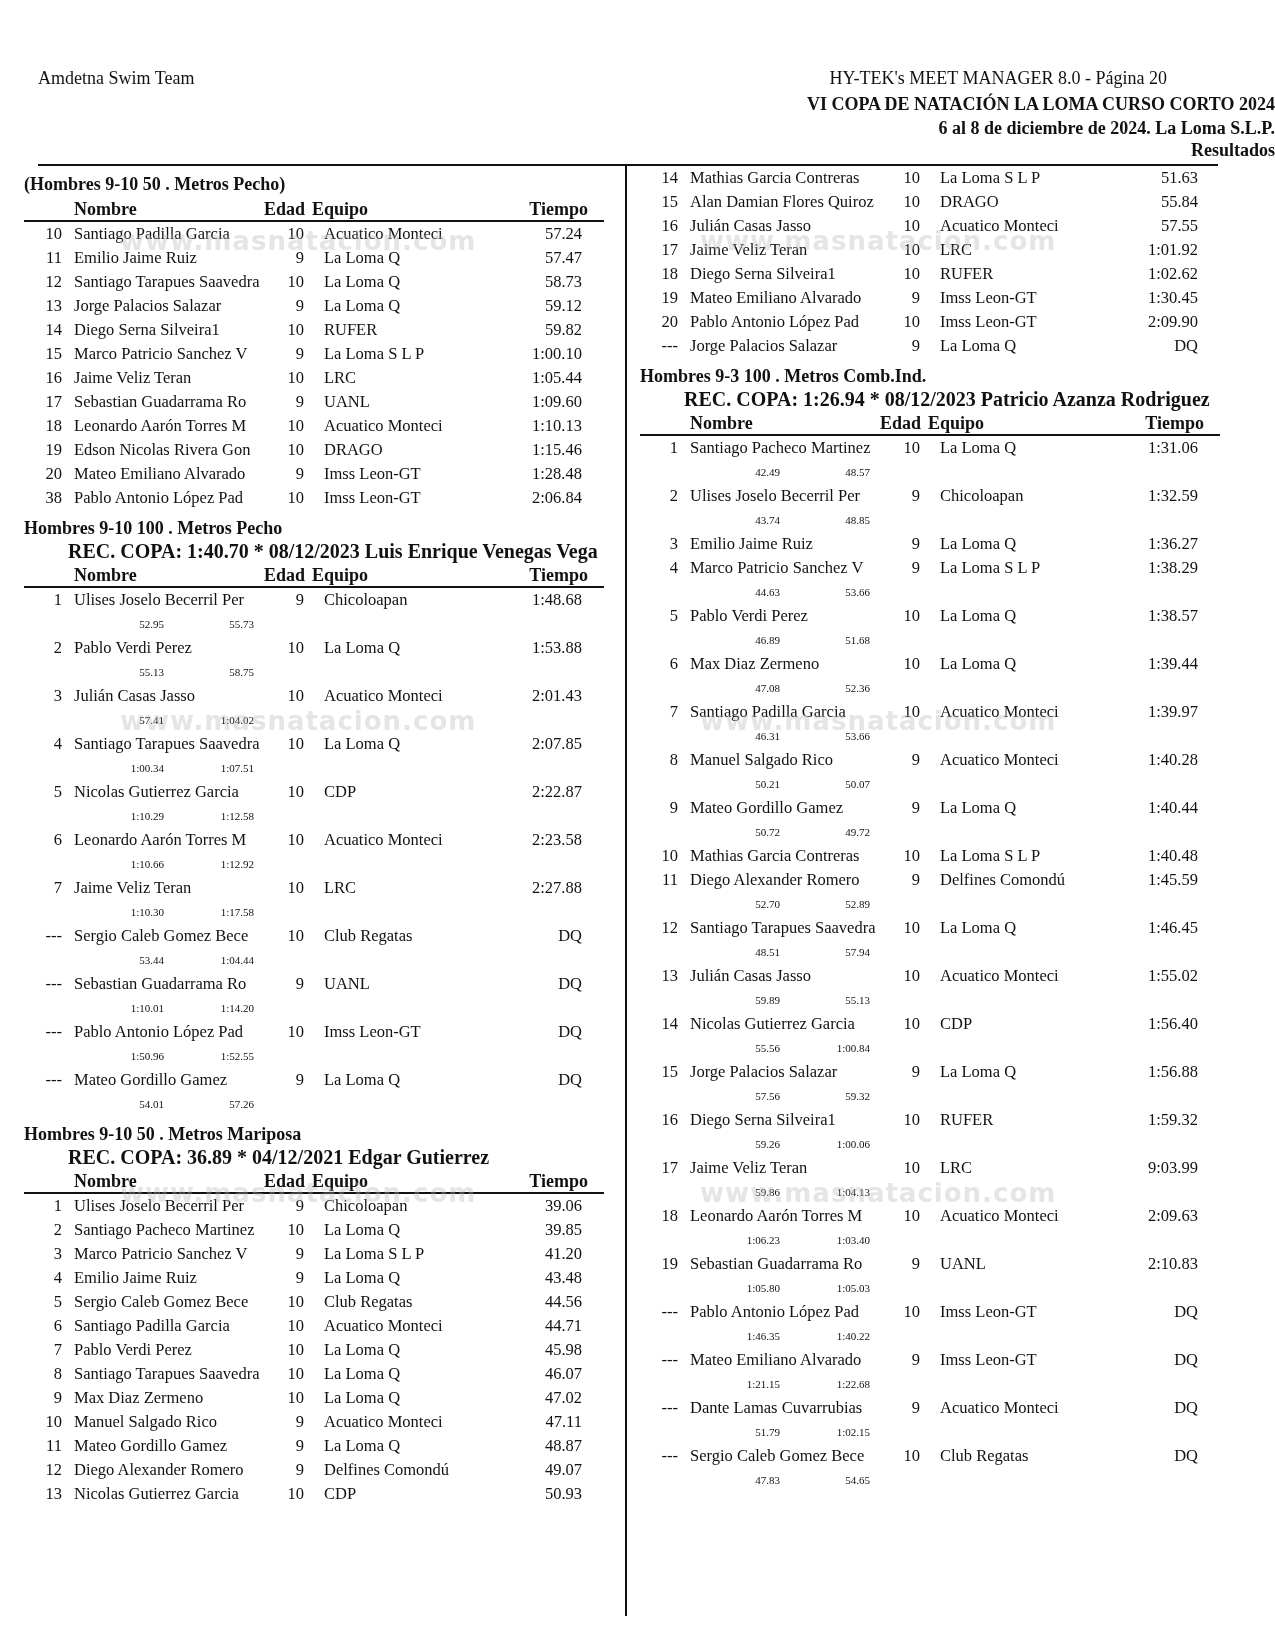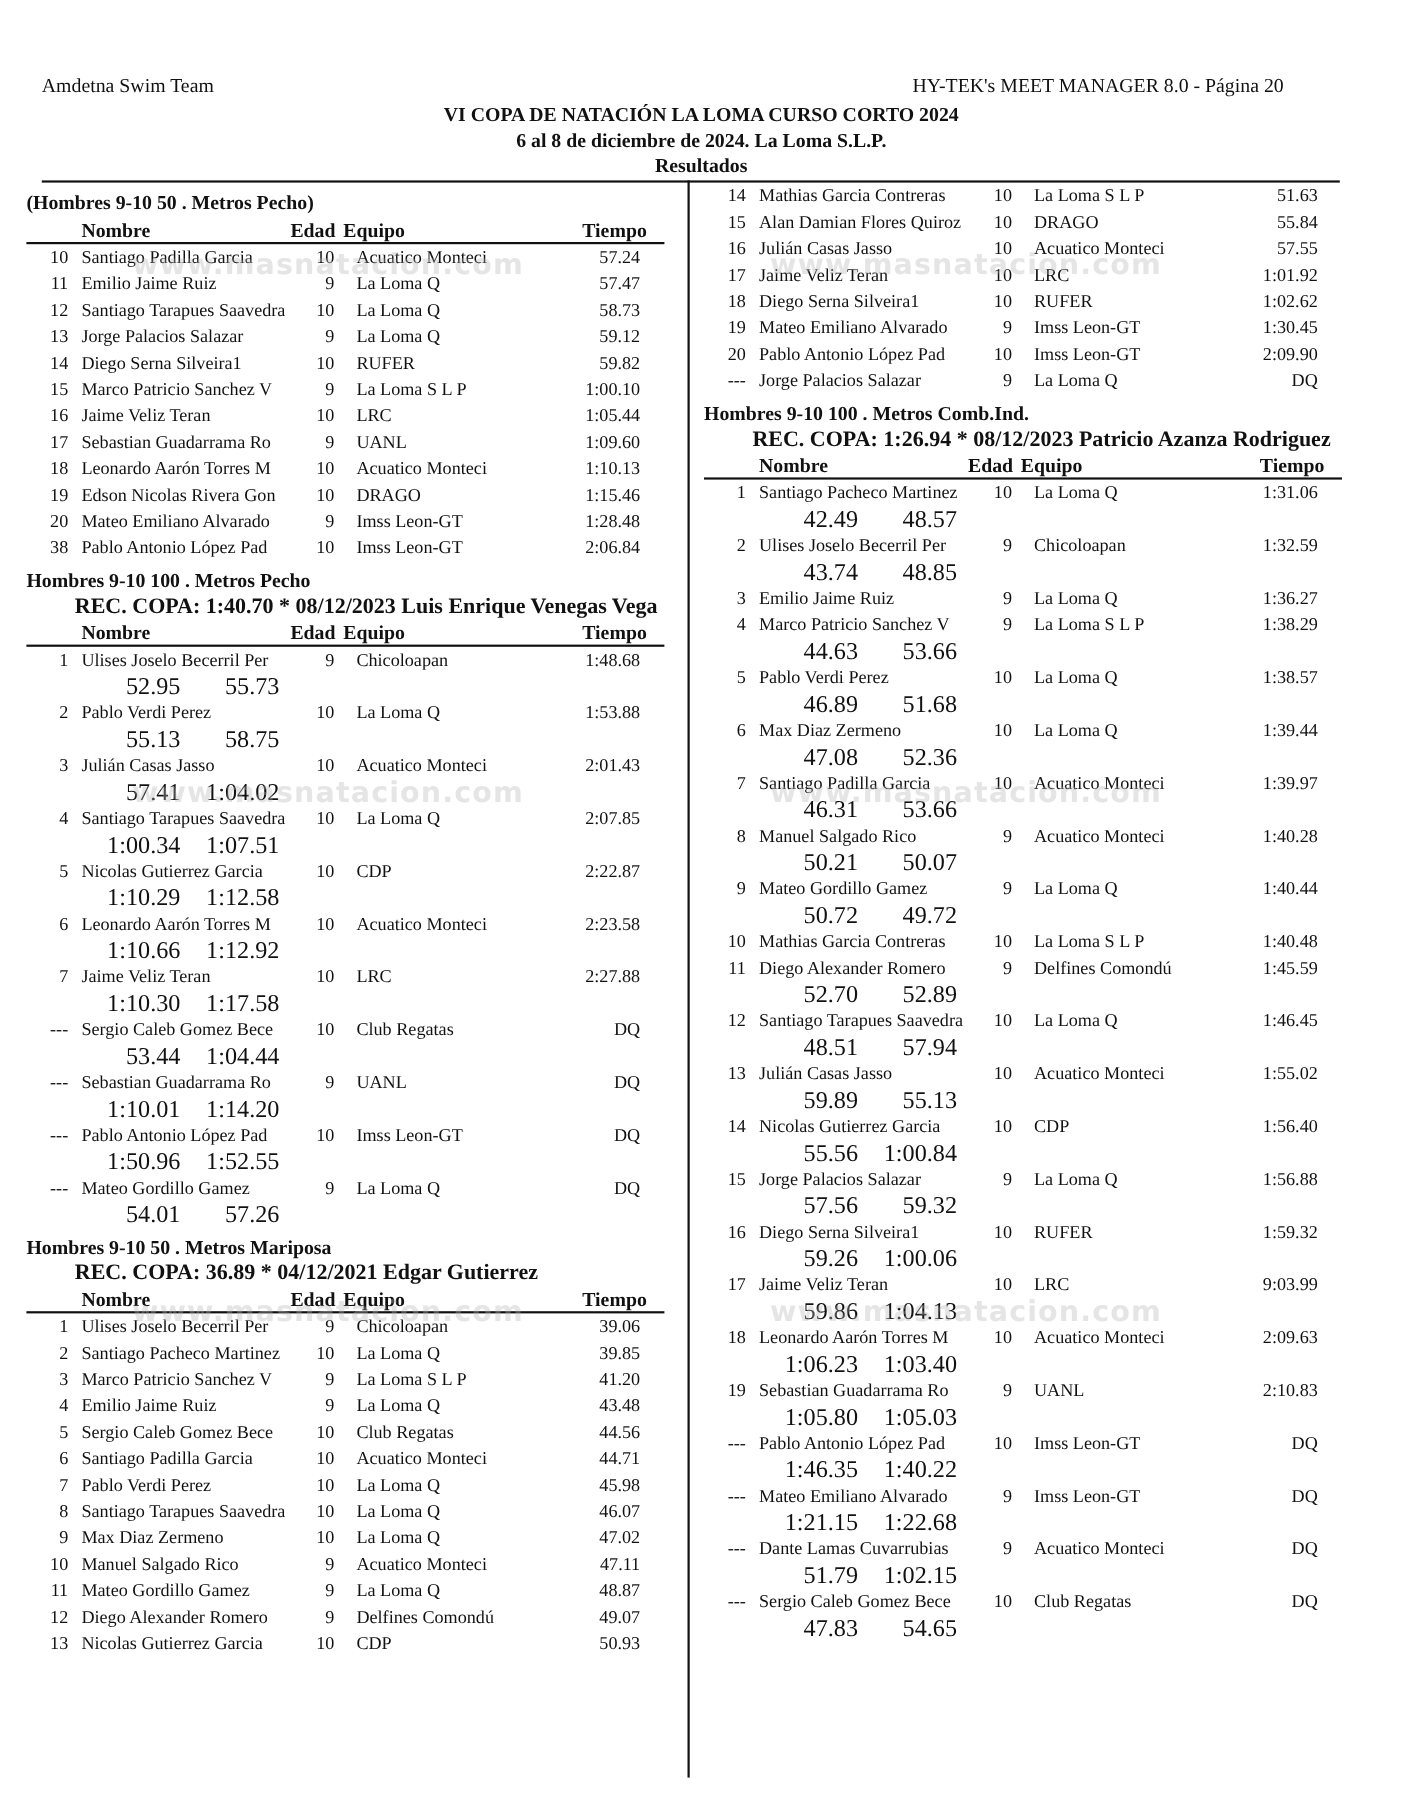--- a/index.html
+++ b/index.html
@@ -1,39 +1,39 @@
 <!DOCTYPE html>
 <html><head>
   <meta charset="utf-8">
   <style>
     html, body { margin: 0; padding: 0; background: #ffffff; }
     body { width: 1275px; height: 1650px; position: relative; overflow: hidden;
            font-family: "Liberation Serif", "DejaVu Serif", serif; color: #111; }
     .hdr-left { position: absolute; left: 38px; top: 68px; font-size: 18px; }
     .hdr-right { position: absolute; right: 108px; top: 68px; font-size: 18px; }
-    .title { position: absolute; left: 0; width: 1275px; text-align: center; font-weight: bold; font-size: 18px; }
+    .title { position: absolute; left: 0; width: 1275px; text-align: right; font-weight: bold; font-size: 18px; }
     .t1 { top: 94px; } .t2 { top: 118px; } .t3 { top: 140px; }
     .topline { position: absolute; left: 38px; top: 164px; width: 1180px; height: 2px; background: #111; }
     .vline { position: absolute; left: 625px; top: 164px; width: 2px; height: 1452px; background: #111; }
     .col { position: absolute; top: 166px; }
     .col-left { left: 24px; width: 580px; }
     .col-right { left: 640px; width: 580px; }
     .event-title { font-weight: bold; font-size: 18px; height: 24px; line-height: 24px; margin-top: 6px; }
     .record { font-weight: bold; font-size: 20px; padding-left: 44px; height: 22px; line-height: 22px; }
     .colhead { position: relative; height: 24px; font-weight: bold; font-size: 18px; border-bottom: 2px solid #111; }
     .colhead span { position: absolute; bottom: 0; line-height: 22px; }
     .row { position: relative; height: 24px; font-size: 16.5px; line-height: 24px; white-space: nowrap; }
     .row span { position: absolute; top: 0; }
     .c-place { left: 0; width: 38px; text-align: right; }
     .c-name { left: 50px; width: 200px; overflow: hidden; }
     .c-age { left: 250px; width: 30px; text-align: right; }
     .c-team { left: 300px; }
     .c-time { right: 22px; text-align: right; }
     .h-name { left: 50px; } .h-edad { left: 240px; } .h-team { left: 288px; } .h-time { right: 16px; }
-    .split { position: relative; height: 24px; font-size: 22px; line-height: 24px; }
+    .split { position: relative; height: 24px; font-size: 11px; line-height: 24px; }
     .split span { position: absolute; top: 0; text-align: right; width: 80px; }
     .s1 { left: 60px; } .s2 { left: 150px; }
     .watermark { position: absolute; font-family: "DejaVu Sans", sans-serif; font-size: 26px;
                  color: rgba(180,180,180,0.35); font-weight: bold; letter-spacing: 1px; pointer-events: none; }
   </style>
 </head>
 <body>
 
 <div class="hdr-left">Amdetna Swim Team</div>
 <div class="hdr-right">HY-TEK's MEET MANAGER 8.0 - Página 20</div>
@@ -414,21 +414,21 @@
       <span class="c-team">Imss Leon-GT</span>
       <span class="c-time">2:09.90</span>
     </div>
     <div class="row">
       <span class="c-place">---</span>
       <span class="c-name">Jorge Palacios Salazar</span>
       <span class="c-age">9</span>
       <span class="c-team">La Loma Q</span>
       <span class="c-time">DQ</span>
     </div>
-    <div class="event-title">Hombres 9-10 100 . Metros Comb.Ind.</div>
+    <div class="event-title">Hombres 9-3 100 . Metros Comb.Ind.</div>
     <div class="record">REC. COPA:  1:26.94  *  08/12/2023  Patricio Azanza Rodriguez</div>
     <div class="colhead">
       <span class="h-name">Nombre</span>
       <span class="h-edad">Edad</span>
       <span class="h-team">Equipo</span>
       <span class="h-time">Tiempo</span>
     </div>
     <div class="row">
       <span class="c-place">1</span>
       <span class="c-name">Santiago Pacheco Martinez</span>

